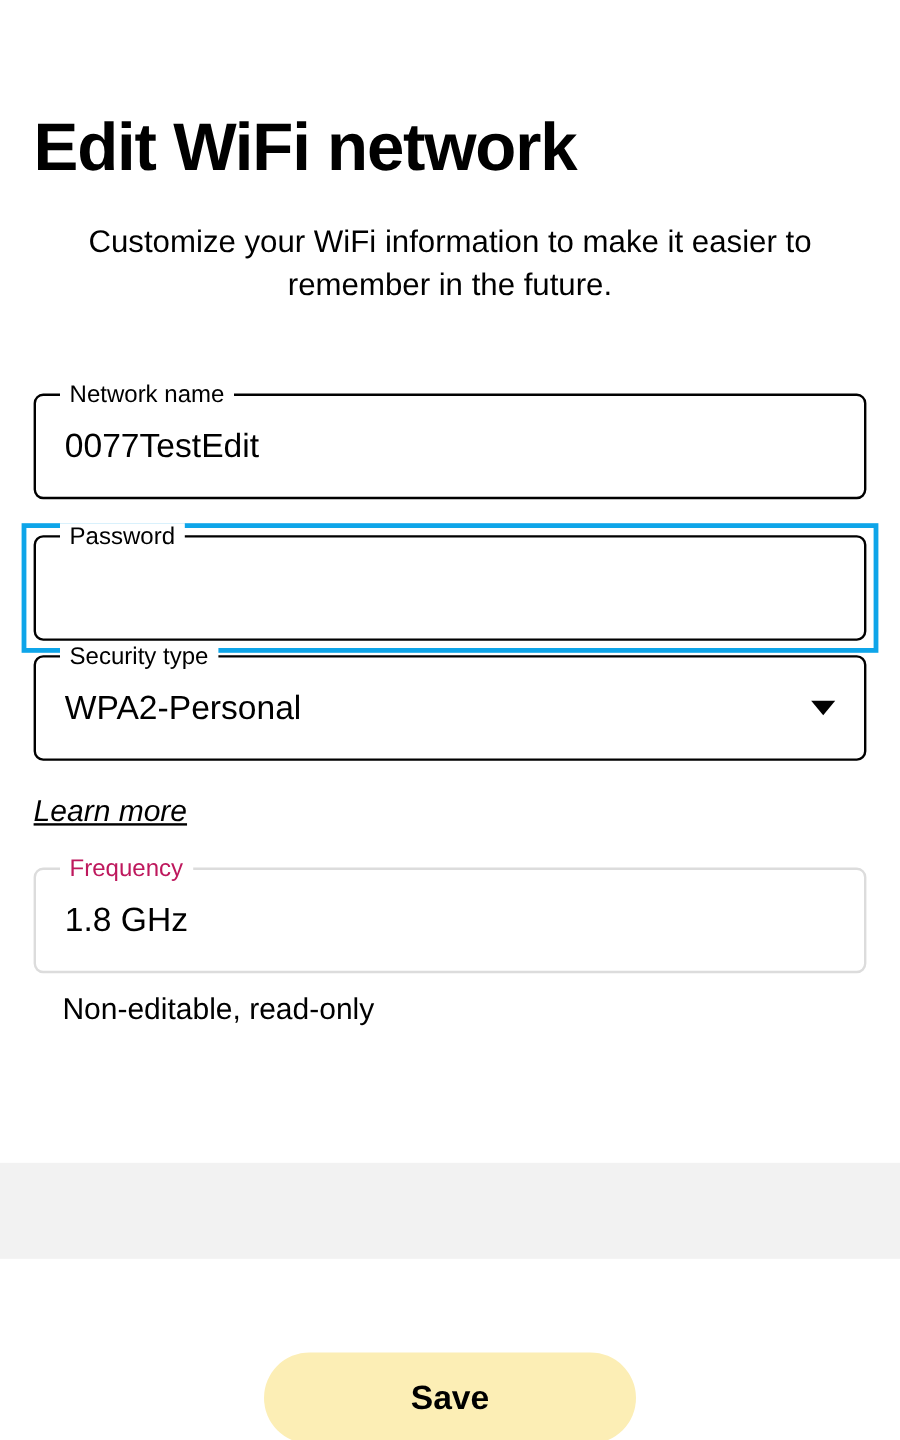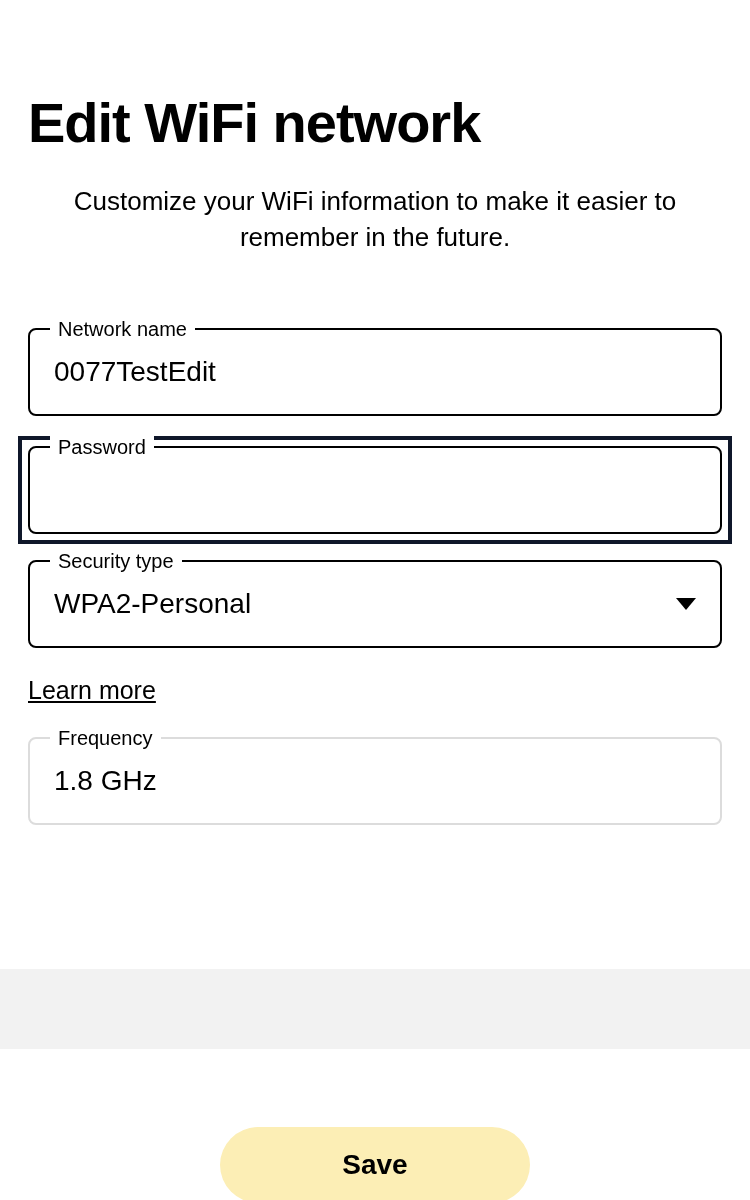--- a/index.html
+++ b/index.html
@@ -35,24 +35,24 @@
     }
     .form {
       margin-top: 72px;
     }
     .field-wrap {
       position: relative;
       margin-bottom: 20px;
     }
     .field-wrap.highlighted {
       padding: 6px;
-      border: 4px solid #0f172a;
+      border: 4px solid #0ea5e9;
       margin-left: -10px;
       margin-right: -10px;
-      margin-bottom: 16px;
+      margin-bottom: 2px;
     }
     .field {
       position: relative;
       border: 2px solid #000;
       border-radius: 8px;
       height: 88px;
       display: flex;
       align-items: center;
       padding: 0 24px;
       background: #fff;
@@ -64,21 +64,21 @@
       position: absolute;
       top: -12px;
       left: 20px;
       background: #fff;
       padding: 0 8px;
       font-size: 20px;
       color: #000;
       font-weight: 400;
     }
     .field.disabled .field-label {
-      color: #000000;
+      color: #be185d;
     }
     .field-input {
       border: none;
       outline: none;
       font-size: 28px;
       width: 100%;
       color: #000;
       background: transparent;
       font-family: inherit;
     }
@@ -94,20 +94,21 @@
       border-right: 10px solid transparent;
       border-top: 12px solid #000;
     }
     .learn-more {
       font-size: 25px;
       text-decoration: underline;
       color: #000;
       display: inline-block;
       margin-top: 8px;
       margin-bottom: 32px;
+      font-style: italic;
     }
     .helper-text {
       font-size: 25px;
       color: #000;
       margin-top: 16px;
       padding-left: 24px;
     }
     .gray-band {
       position: absolute;
       left: 0;
@@ -163,20 +164,21 @@
       </div>
     </div>
 
     <a href="#" class="learn-more">Learn more</a>
 
     <div class="field-wrap">
       <div class="field disabled">
         <span class="field-label">Frequency</span>
         <span class="field-value">1.8 GHz</span>
       </div>
+      <div class="helper-text">Non-editable, read-only</div>
     </div>
 
   </div>
 </div>
 
 <div class="gray-band"></div>
 
 <button class="save-button">Save</button>
 
 </body></html>

